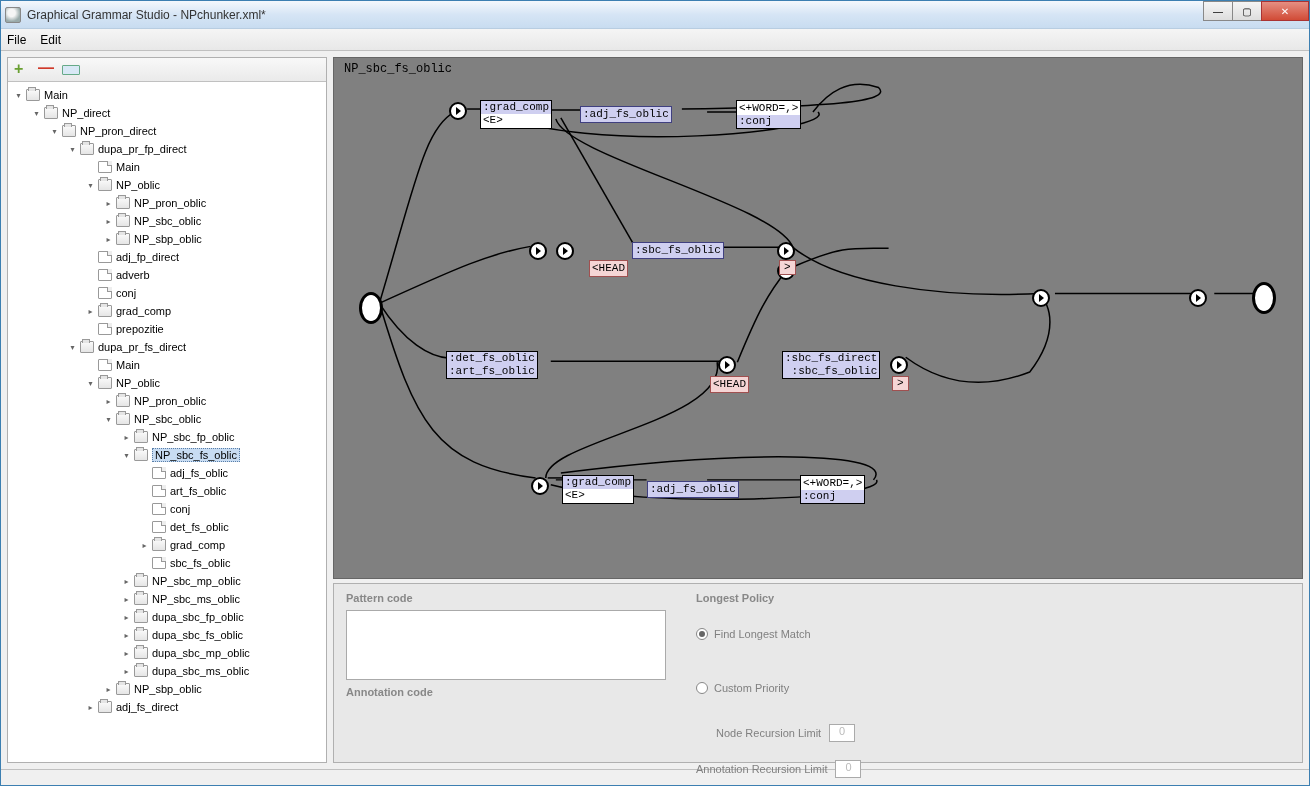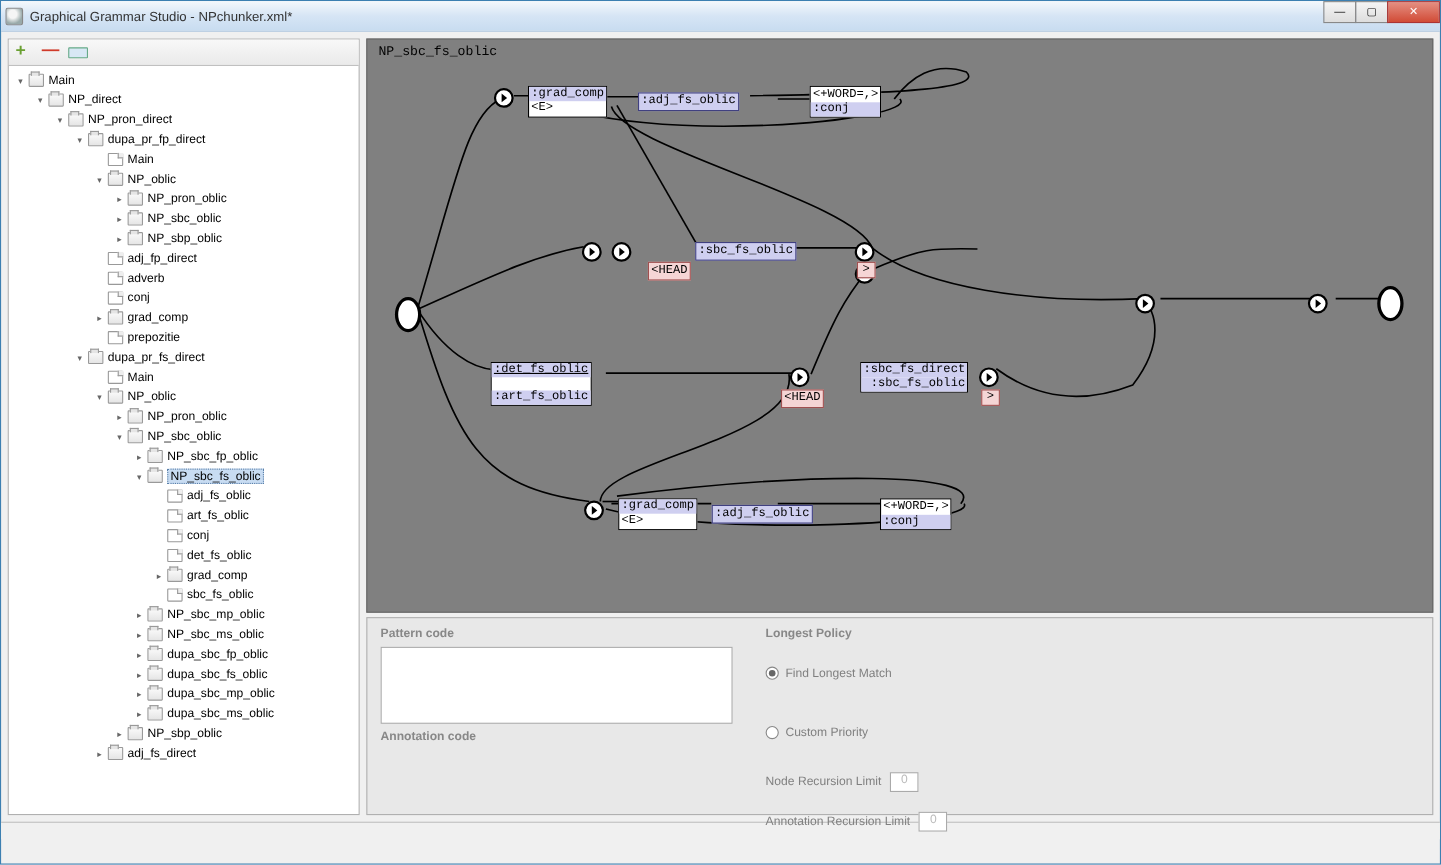--- a/index.html
+++ b/index.html
@@ -53,40 +53,44 @@
 
 svg.edges { position:absolute; top:0; left:0; width:100%; height:100%; pointer-events:none; }
 
 .bottom-panel { height: 180px; background: #e8e8e8; border: 1px solid #b0b0b0; padding: 8px 12px; display: flex; gap: 30px; font-size: 11px; color: #808080; }
 .bp-col { display: flex; flex-direction: column; gap: 6px; }
 .bp-label { font-weight: bold; color: #888; }
 .bp-textarea { width: 320px; height: 70px; background: #fff; border: 1px solid #aaa; }
 .radio-row { display: flex; align-items: center; gap: 6px; margin: 18px 0; }
 .radio { width: 12px; height: 12px; border: 1px solid #888; border-radius: 50%; background: #fff; display: inline-flex; align-items: center; justify-content: center; }
 .radio.sel::after { content:""; width:6px; height:6px; background:#666; border-radius:50%; }
-.limit-row { display:flex; align-items:center; gap:8px; margin-top: 6px; }
+.limit-row { display:flex; align-items:center; gap:8px; margin-left: 20px; margin-top: 6px; }
 .limit-input { width: 26px; height: 18px; background:#fff; border:1px solid #aaa; text-align:center; color:#bbb; font-size:11px; }
 
 .status-strip { height: 16px; background: #f0f0f0; border-top: 1px solid #c0c0c0; }
 </style>
 </head>
 <body>
 
 <div class="window">
 
   <div class="titlebar">
     <div class="titlebar-icon"></div>
     <div class="titlebar-text">Graphical Grammar Studio - NPchunker.xml*</div>
     <div class="win-controls">
       <div class="win-btn">—</div>
       <div class="win-btn">▢</div>
       <div class="win-btn win-close">✕</div>
     </div>
   </div>
 
+  <div class="menubar">
+    <span>File</span>
+    <span>Edit</span>
+  </div>
 
   <div class="content">
 
     <div class="sidebar">
       <div class="sidebar-toolbar">
         <span class="tb-icon plus">+</span>
         <span class="tb-icon minus">—</span>
         <span class="rename-icon"></span>
       </div>
       <div class="tree" id="tree">
@@ -325,21 +329,21 @@
         <div class="graph-node" style="left:402px; top:42px;">
           <div>&lt;+WORD=,&gt;</div>
           <div class="n-purple" style="margin:0 -2px -1px -2px; padding:0 2px;">:conj</div>
         </div>
 
         <div class="graph-node n-purple" style="left:298px; top:184px;">:sbc_fs_oblic</div>
         <div class="graph-node n-pink" style="left:255px; top:202px;">&lt;HEAD</div>
         <div class="graph-node n-pink" style="left:445px; top:202px; padding:0 4px;">&gt;</div>
 
         <div class="graph-node" style="left:112px; top:293px;">
-          <div class="n-purple" style="margin:-1px -2px 12px -2px; padding:0 2px;text-decoration:underline;">:det_fs_oblic</div>
+          <div class="n-purple" style="margin:-1px -2px 0 -2px; padding:0 2px;">:det_fs_oblic</div>
           <div class="n-purple" style="margin:0 -2px -1px -2px; padding:0 2px;">:art_fs_oblic</div>
         </div>
         <div class="graph-node n-pink" style="left:376px; top:318px;">&lt;HEAD</div>
         <div class="graph-node" style="left:448px; top:293px;text-align:right;">
           <div class="n-purple" style="margin:-1px -2px 0 -2px; padding:0 2px;">:sbc_fs_direct</div>
           <div class="n-purple" style="margin:0 -2px -1px -2px; padding:0 2px;">:sbc_fs_oblic</div>
         </div>
         <div class="graph-node n-pink" style="left:558px; top:318px; padding:0 4px;">&gt;</div>
 
         <div class="graph-node" style="left:228px; top:417px;">

